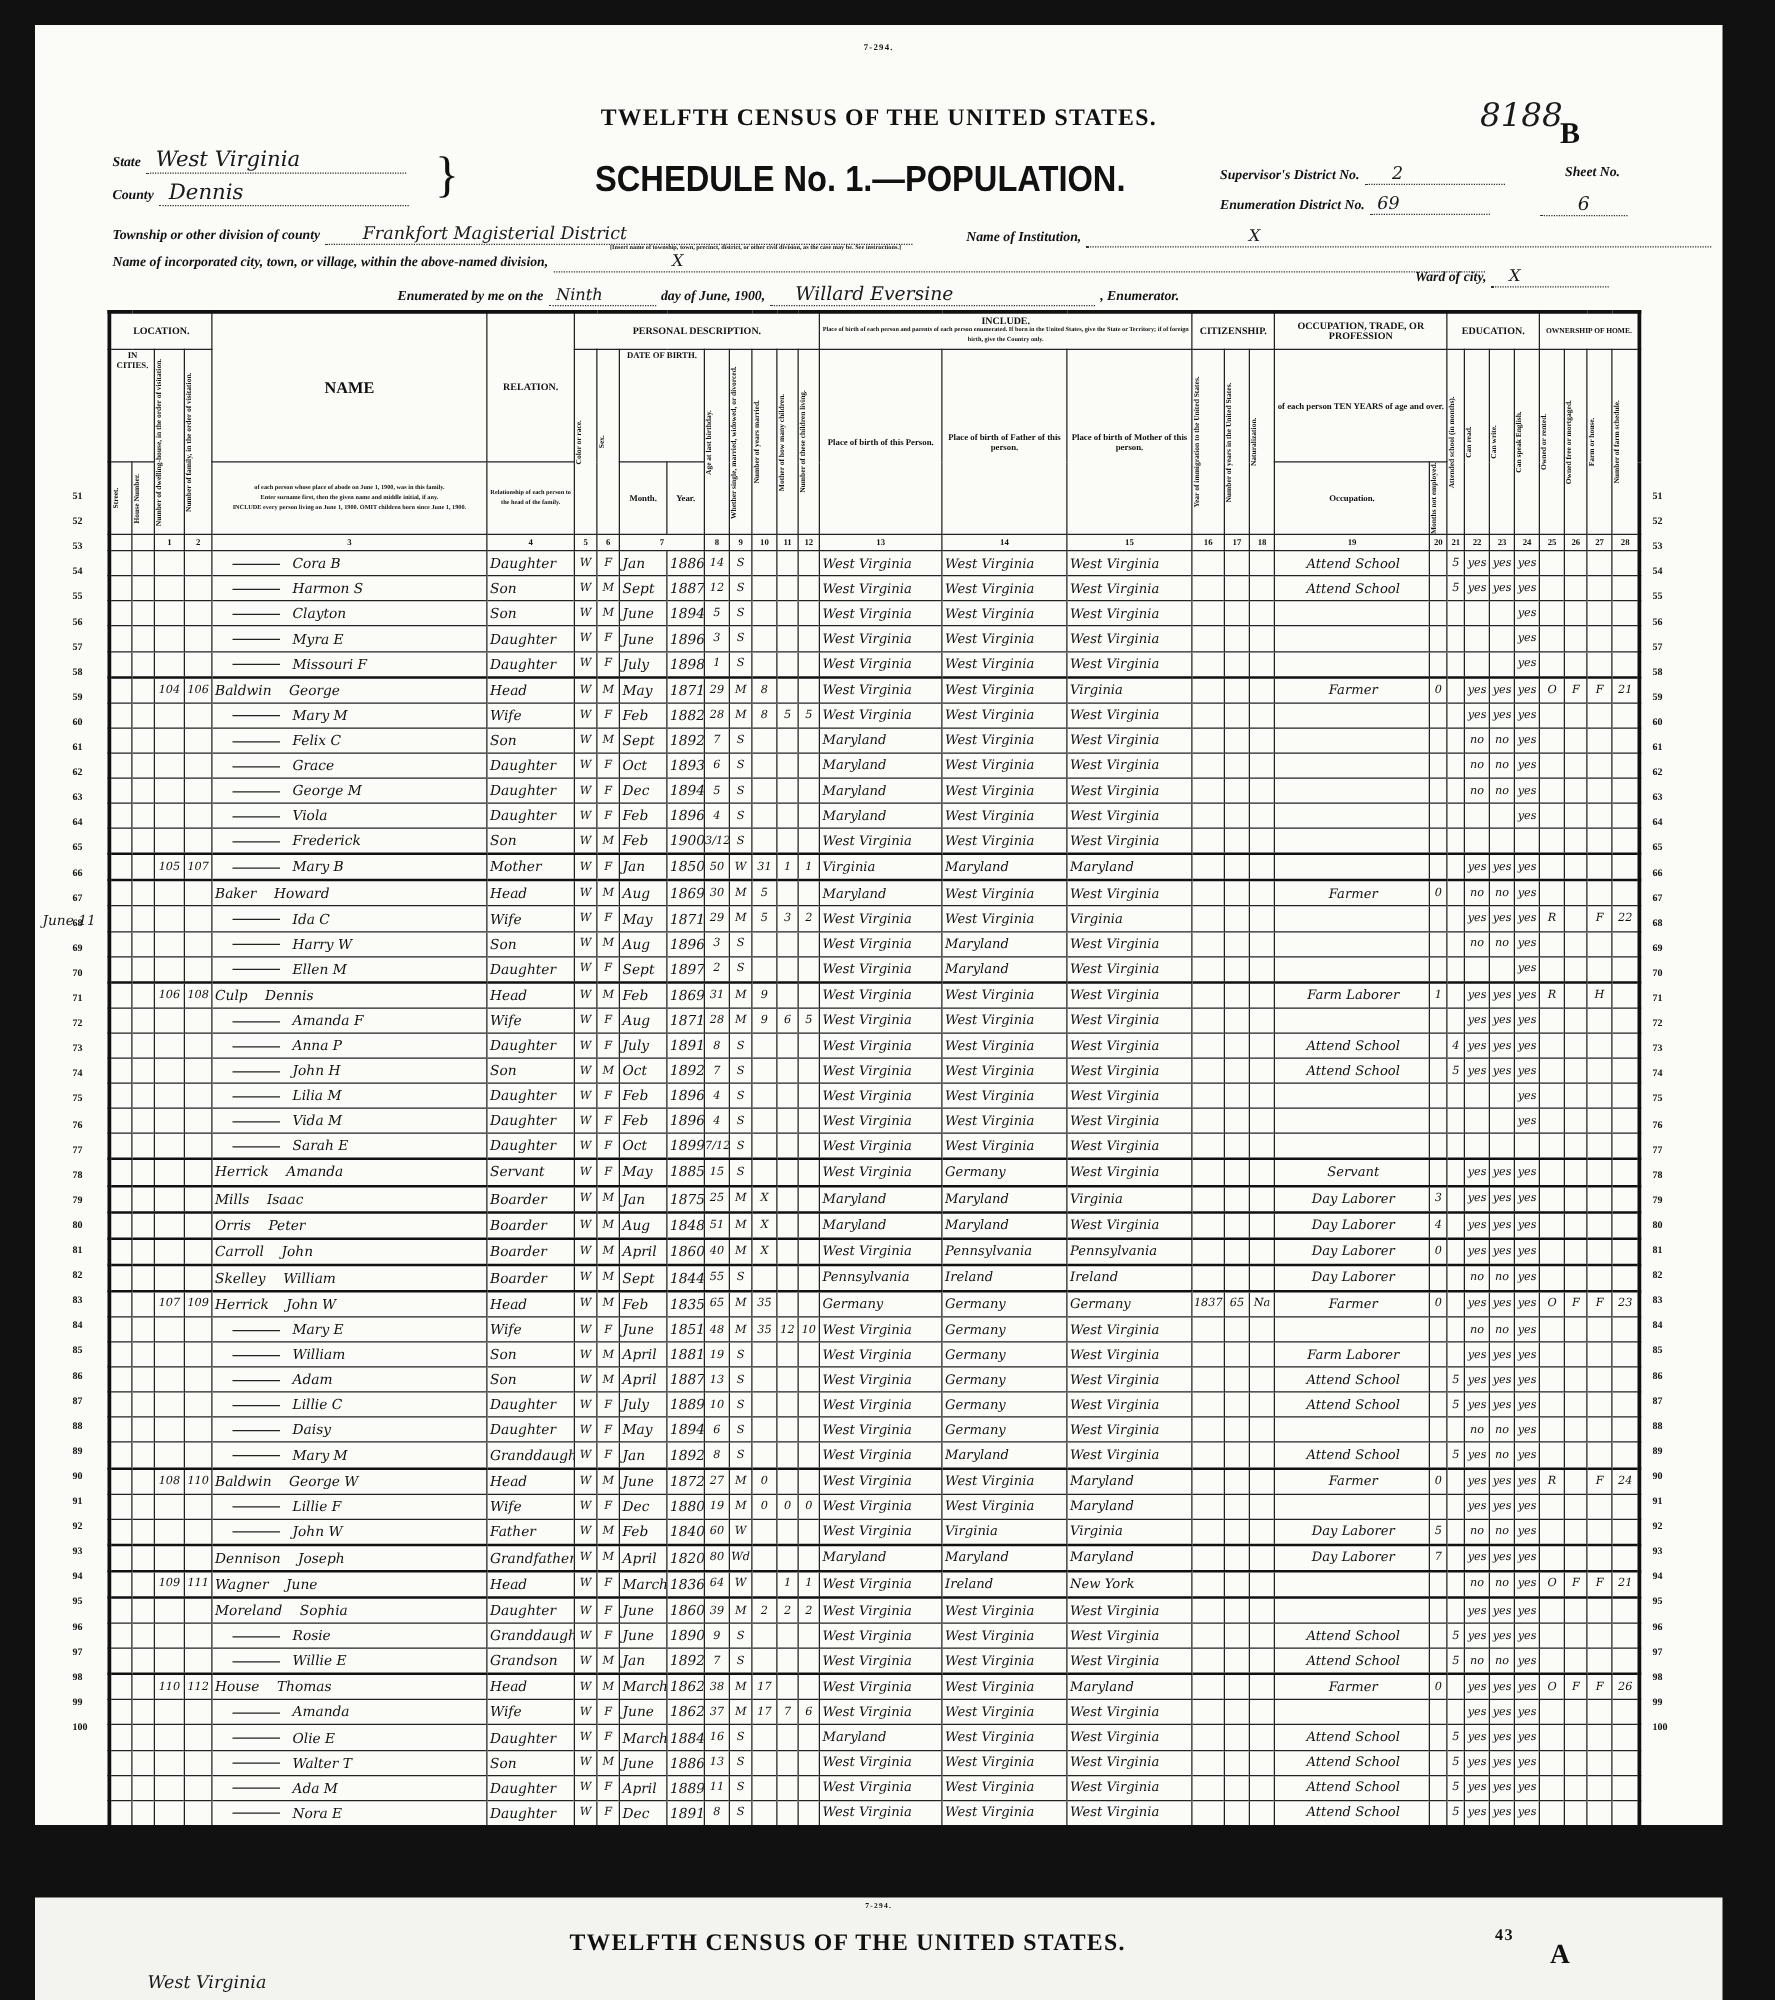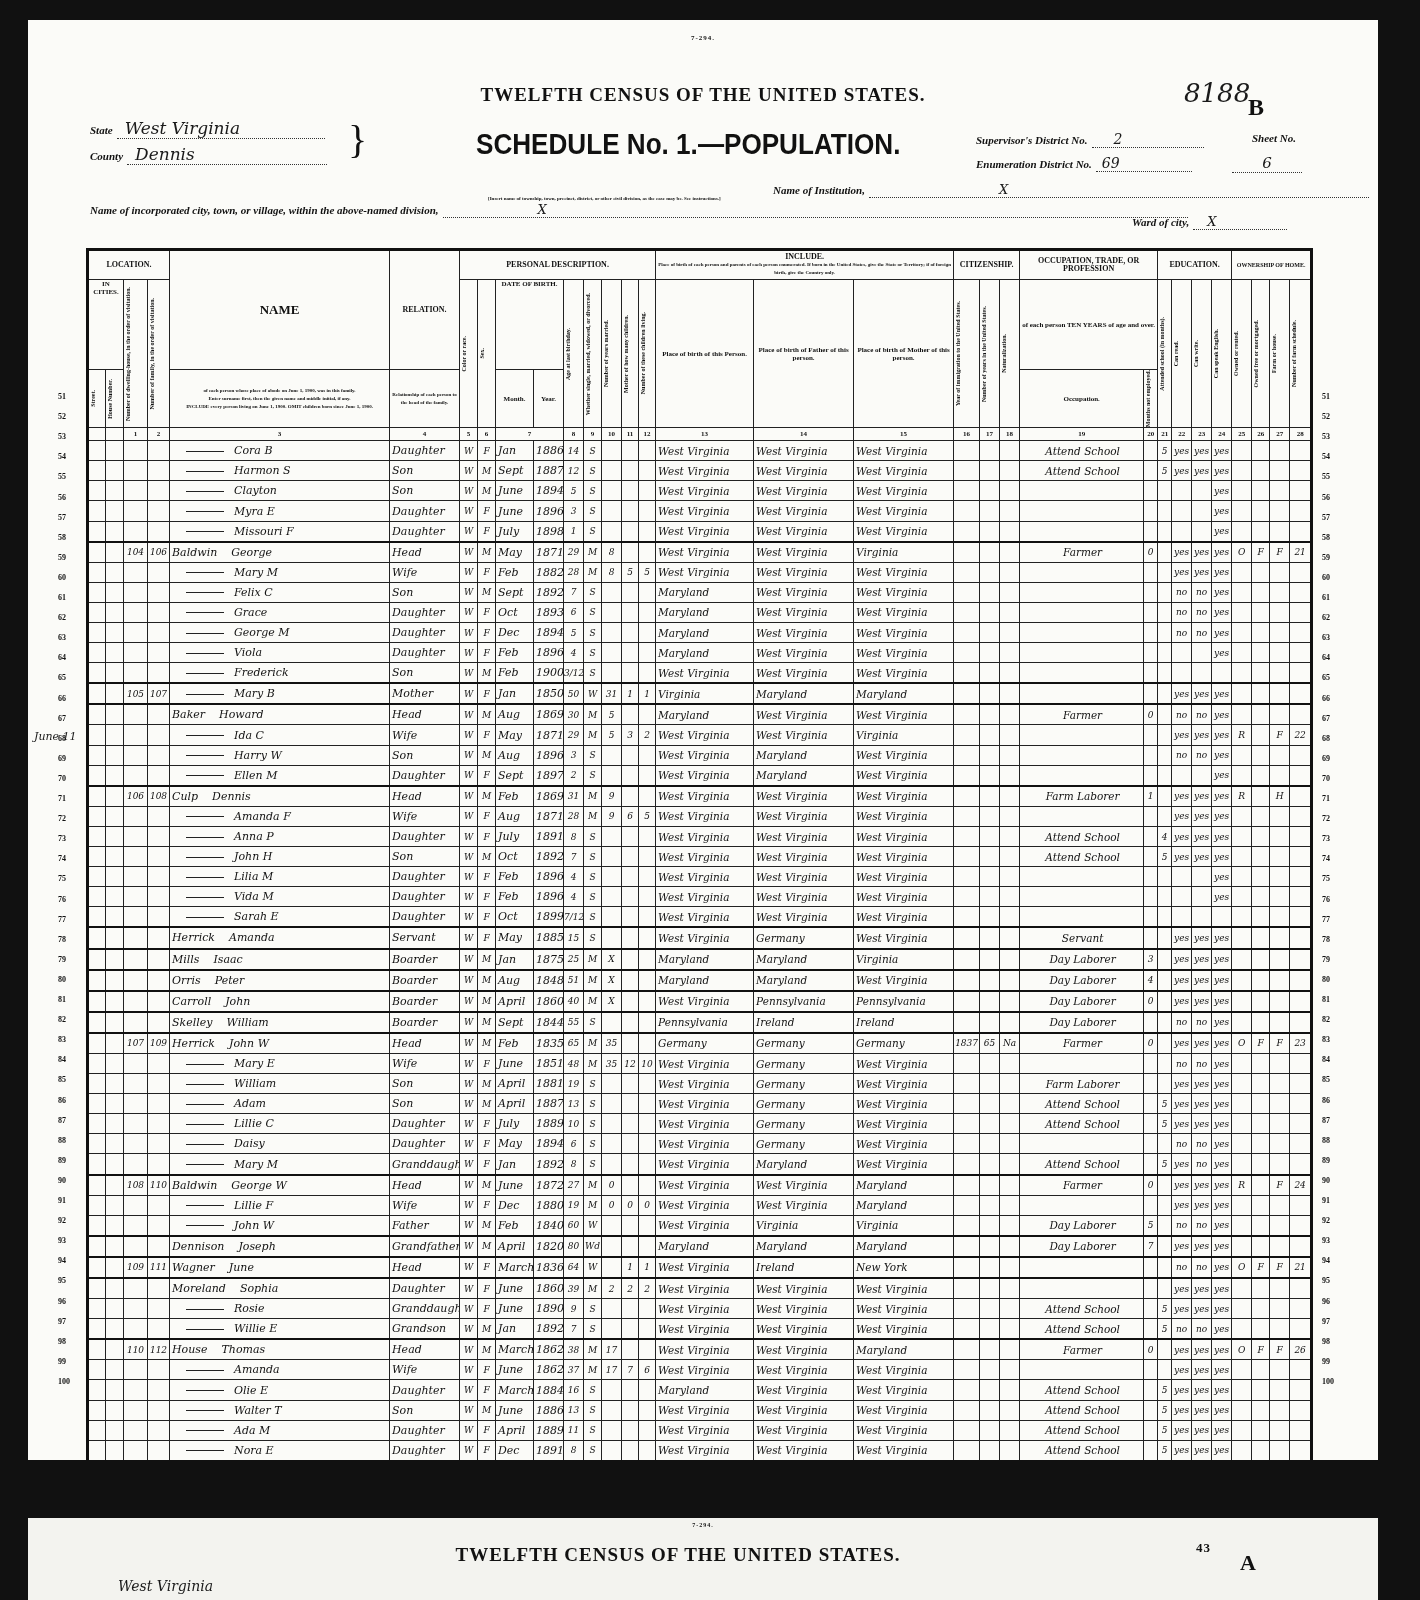--- a/index.html
+++ b/index.html
@@ -48,32 +48,43 @@
     <span class="lbl">Supervisor's District No.</span>
     <span class="hand dots" style="display:inline-block;width:90px;font-size:14px;padding-left:22px;">2</span>
   </div>
   <div class="abs" style="left:948px;top:134px;">
     <span class="lbl">Enumeration District No.</span>
     <span class="hand dots" style="display:inline-block;width:90px;font-size:14px;padding-left:6px;">69</span>
   </div>
   <div class="abs lbl" style="left:1224px;top:112px;">Sheet No.</div>
   <div class="abs hand dots" style="left:1204px;top:134px;width:70px;text-align:center;font-size:15px;">6</div>
 
+  <div class="abs" style="left:62px;top:158px;">
+    <span class="lbl">Township or other division of county</span>
+    <span class="hand dots" style="display:inline-block;width:440px;font-size:14px;padding-left:30px;">Frankfort Magisterial District</span>
+  </div>
   <div class="abs" style="left:460px;top:176px;font-size:5px;font-weight:bold;">[Insert name of township, town, precinct, district, or other civil division, as the case may be. See instructions.]</div>
   <div class="abs" style="left:745px;top:160px;">
     <span class="lbl">Name of Institution,</span>
     <span class="hand dots" style="display:inline-block;width:370px;font-size:13px;padding-left:130px;">X</span>
   </div>
   <div class="abs" style="left:62px;top:180px;">
     <span class="lbl">Name of incorporated city, town, or village, within the above-named division,</span>
     <span class="hand dots" style="display:inline-block;width:650px;font-size:13px;padding-left:95px;">X</span>
   </div>
   <div class="abs" style="left:1104px;top:192px;">
     <span class="lbl">Ward of city,</span>
     <span class="hand dots" style="display:inline-block;width:80px;font-size:13px;padding-left:14px;">X</span>
+  </div>
+  <div class="abs" style="left:290px;top:206px;">
+    <span class="lbl">Enumerated by me on the</span>
+    <span class="hand dots" style="display:inline-block;width:80px;font-size:13px;padding-left:6px;">Ninth</span>
+    <span class="lbl">day of June, 1900,</span>
+    <span class="hand dots" style="display:inline-block;width:240px;font-size:15px;padding-left:20px;">Willard Eversine</span>
+    <span class="lbl">, Enumerator.</span>
   </div>
 
   <div class="abs hand" style="left:6px;top:710px;font-size:11px;">June 11</div>
 
   <table class="grid">
     <colgroup>
       <col style="width:18px">
         <col style="width:18px">
         <col style="width:24px">
         <col style="width:22px">

